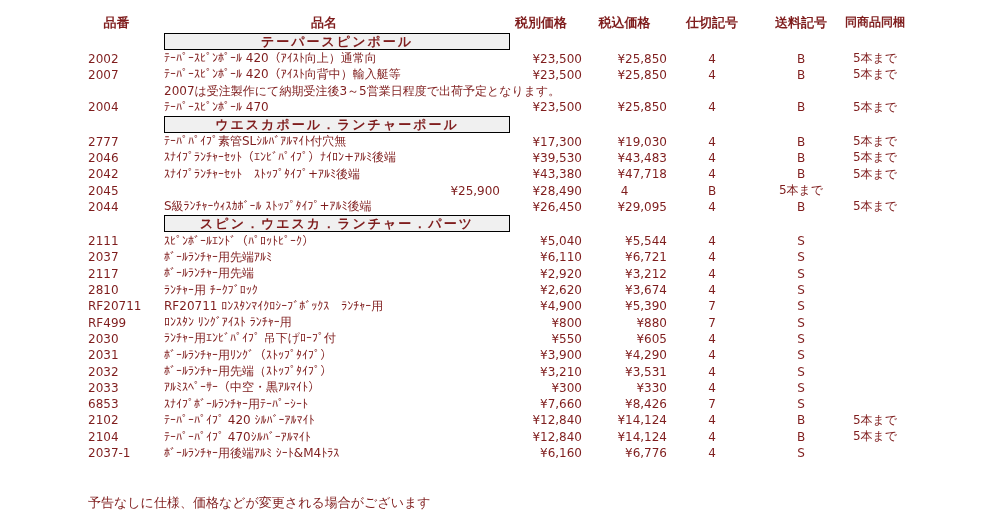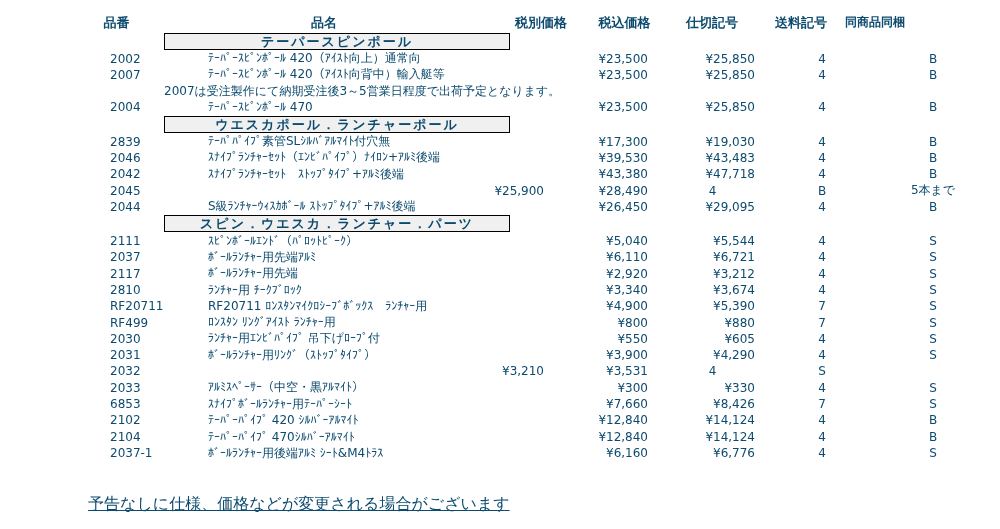--- a/index.html
+++ b/index.html
@@ -1,55 +1,55 @@
 <!DOCTYPE html>
 <html><head>
 <meta charset="utf-8">
 <style>
   html, body { margin: 0; padding: 0; background: #ffffff; }
   .page {
     position: relative;
     width: 1000px;
     height: 529px;
     background: #ffffff;
-    color: #0c4a6e;
+    color: #7f1d1d;
     font-family: "DejaVu Sans", "Liberation Sans", sans-serif;
     font-size: 12px;
     overflow: hidden;
   }
   .table { position: absolute; top: 13px; left: 0; width: 1000px; }
   .row {
     display: grid;
     grid-template-columns: 85px 63px 352px 82px 85px 90px 88px 60px 1fr;
     align-items: center;
   }
   .header-row { height: 19px; font-weight: bold; font-size: 13px; }
   .header-row .hc { text-align: center; white-space: nowrap; }
   .header-row .h-bundle { font-size: 12px; }
-  .item-row { height: 16.3px; gap: 22px; }
+  .item-row { height: 16.3px; }
   .note-row { height: 16.3px; }
   .c-code { padding-left: 3px; white-space: nowrap; }
   .c-name { white-space: nowrap; overflow: visible; padding-left: 16px; }
   .c-ex, .c-inc { text-align: right; white-space: nowrap; }
   .c-part, .c-ship, .c-bundle { text-align: center; white-space: nowrap; }
   .section-row { height: 18px; }
   .section-box {
     width: 344px;
     height: 15px;
     line-height: 15px;
     border: 1.5px solid #000000;
     background: #f0f0f0;
     text-align: center;
     font-weight: bold;
     font-size: 13px;
     letter-spacing: 2px;
     white-space: nowrap;
   }
   .note-text { white-space: nowrap; }
-  .footer { position: absolute; left: 88px; top: 494px; font-size: 16px; white-space: nowrap; text-decoration: underline; }
+  .footer { position: absolute; left: 88px; top: 494px; font-size: 13px; white-space: nowrap; }
 </style>
 </head>
 <body>
 
 <div class="page">
   <div class="table">
     <div class="row header-row">
       <div class="c-spacer"></div>
       <div class="hc">品番</div>
       <div class="hc">品名</div>
@@ -105,21 +105,21 @@
         </div>
         <div class="row section-row">
           <div class="c-spacer"></div>
           <div class="c-code"></div>
           <div class="c-name">
             <div class="section-box">ウエスカポール．ランチャーポール</div>
           </div>
         </div>
         <div class="row item-row">
           <div class="c-spacer"></div>
-          <div class="c-code">2839</div>
+          <div class="c-code">2777</div>
           <div class="c-name">ﾃｰﾊﾟﾊﾟｲﾌﾟ素管SLｼﾙﾊﾞｱﾙﾏｲﾄ付穴無</div>
           <div class="c-ex">¥17,300</div>
           <div class="c-inc">¥19,030</div>
           <div class="c-part">4</div>
           <div class="c-ship">B</div>
           <div class="c-bundle">5本まで</div>
         </div>
         <div class="row item-row">
           <div class="c-spacer"></div>
           <div class="c-code">2046</div>
@@ -193,21 +193,21 @@
           <div class="c-ex">¥2,920</div>
           <div class="c-inc">¥3,212</div>
           <div class="c-part">4</div>
           <div class="c-ship">S</div>
           <div class="c-bundle"></div>
         </div>
         <div class="row item-row">
           <div class="c-spacer"></div>
           <div class="c-code">2810</div>
           <div class="c-name">ﾗﾝﾁｬｰ用 ﾁｰｸﾌﾞﾛｯｸ</div>
-          <div class="c-ex">¥3,340</div>
+          <div class="c-ex">¥2,620</div>
           <div class="c-inc">¥3,674</div>
           <div class="c-part">4</div>
           <div class="c-ship">S</div>
           <div class="c-bundle"></div>
         </div>
         <div class="row item-row">
           <div class="c-spacer"></div>
           <div class="c-code">RF20711</div>
           <div class="c-name">RF20711 ﾛﾝｽﾀﾝﾏｲｸﾛｼｰﾌﾞﾎﾞｯｸｽ　ﾗﾝﾁｬｰ用</div>
           <div class="c-ex">¥4,900</div>
@@ -242,20 +242,21 @@
           <div class="c-name">ﾎﾞｰﾙﾗﾝﾁｬｰ用ﾘﾝｸﾞ（ｽﾄｯﾌﾟﾀｲﾌﾟ）</div>
           <div class="c-ex">¥3,900</div>
           <div class="c-inc">¥4,290</div>
           <div class="c-part">4</div>
           <div class="c-ship">S</div>
           <div class="c-bundle"></div>
         </div>
         <div class="row item-row">
           <div class="c-spacer"></div>
           <div class="c-code">2032</div>
+          <div class="c-name">ﾎﾞｰﾙﾗﾝﾁｬｰ用先端（ｽﾄｯﾌﾟﾀｲﾌﾟ）</div>
           <div class="c-ex">¥3,210</div>
           <div class="c-inc">¥3,531</div>
           <div class="c-part">4</div>
           <div class="c-ship">S</div>
           <div class="c-bundle"></div>
         </div>
         <div class="row item-row">
           <div class="c-spacer"></div>
           <div class="c-code">2033</div>
           <div class="c-name">ｱﾙﾐｽﾍﾟｰｻｰ（中空・黒ｱﾙﾏｲﾄ）</div>

